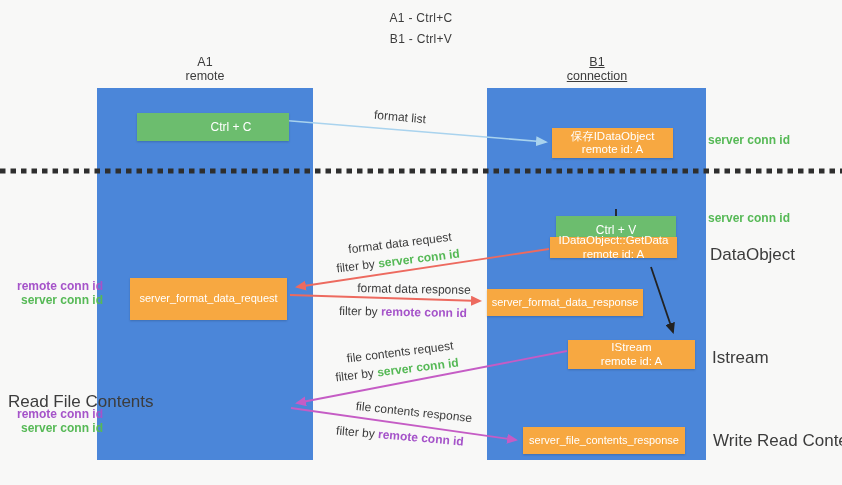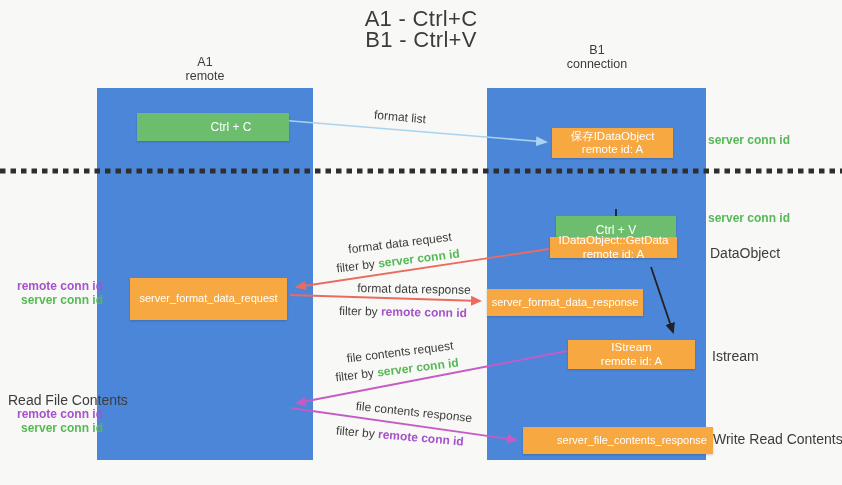--- a/index.html
+++ b/index.html
@@ -1,19 +1,19 @@
 <!DOCTYPE html>
 <html style="--lifeline-blue: #4b86d9; --box-green: #6cbd6e; --box-orange: #f7a841; --text-green: #56b956; --text-purple: #a553c9; --text-dark: #3c3c3c; --arrow-red: #ed6a5f; --arrow-magenta: #c55cc5; --arrow-lightblue: #a9d3ee; --arrow-black: #222222; --separator-dark: #2e2e2e;"><head>
 <meta charset="utf-8">
 <style>
   html,body { margin:0; padding:0; background:#f8f8f7; font-family:"Liberation Sans", sans-serif; }
   .canvas { position:relative; width:842px; height:485px; background:#f8f8f7; overflow:hidden; }
 
   .title { position:absolute; left:0; top:8px; width:842px; text-align:center;
-           font-size:22px; color:var(--text-dark); line-height:21px; letter-spacing:0.3px; }
+           font-size:12px; color:var(--text-dark); line-height:21px; letter-spacing:0.3px; }
 
   .col-header { position:absolute; transform:translateX(-50%); text-align:center;
                 font-size:12.5px; color:var(--text-dark); line-height:14px; }
 
   .lifeline { position:absolute; background:var(--lifeline-blue); z-index:1; }
 
   .arrows { position:absolute; left:0; top:0; z-index:2; }
 
   .box { position:absolute; z-index:3; display:flex; flex-direction:column; justify-content:center;
          align-items:center; color:#fff; text-align:center; box-shadow:0 1px 2px rgba(0,0,0,0.18); }
@@ -22,38 +22,38 @@
   .box.orange.long { font-size:11px; white-space:nowrap; }
 
   .alabel { position:absolute; z-index:4; white-space:nowrap; font-size:12px; color:var(--text-dark);
             transform-origin:center; }
   .alabel .green  { color:var(--text-green); font-weight:bold; }
   .alabel .purple { color:var(--text-purple); font-weight:bold; }
 
   .side { position:absolute; z-index:4; white-space:nowrap; font-size:12px; }
   .side.green  { color:var(--text-green); font-weight:bold; }
   .side.purple { color:var(--text-purple); font-weight:bold; }
-  .side.dark   { color:var(--text-dark); font-size:14px; }
+  .side.dark   { color:var(--text-dark); font-size:17px; }
   .side.r      { text-align:right; width:95px; }
 </style>
 </head>
 <body>
 
 <div class="canvas">
 
   <div class="title">
     <div>A1 - Ctrl+C</div>
     <div>B1 - Ctrl+V</div>
   </div>
 
   <div class="col-header" style="left:205px; top:55px;">
     <div>A1</div>
     <div>remote</div>
   </div>
-  <div class="col-header" style="left:597px; top:43px;">
+  <div class="col-header" style="left:597px; top:55px;text-decoration:underline;">
     <div>B1</div>
     <div>connection</div>
   </div>
 
   <div class="lifeline" style="left:97px; top:88px; width:216px; height:372px;"></div>
   <div class="lifeline" style="left:487px; top:88px; width:219px; height:372px;"></div>
 
   <svg class="arrows" width="842" height="485">
     <defs>
       <marker id="m-blue" markerWidth="12" markerHeight="10" refX="10" refY="5" orient="auto" markerUnits="userSpaceOnUse">
@@ -112,21 +112,21 @@
   <div class="box orange long" style="left:487px; top:289px; width:156px; height:27px;">
     <div>server_format_data_response</div>
   </div>
 
   <div class="box orange" style="left:568px; top:340px; width:127px; height:29px;">
     <div>IStream</div>
     <div>remote id: A</div>
   </div>
 
 
-  <div class="box orange long" style="left:523px; top:427px; width:162px; height:27px;padding-left:28px;">
+  <div class="box orange long" style="left:523px; top:427px; width:162px; height:27px;">
     <div>server_file_contents_response</div>
   </div>
 
   <div class="alabel" style="left:400px; top:117px; transform:translate(-50%,-50%) rotate(5deg);">format list</div>
 
   <div class="alabel" style="left:400px; top:243px; transform:translate(-50%,-50%) rotate(-7deg);">format data request</div>
   <div class="alabel" style="left:398px; top:261px; transform:translate(-50%,-50%) rotate(-7deg);">
     <span>filter by</span>
     <span class="green">server conn id</span>
   </div>

